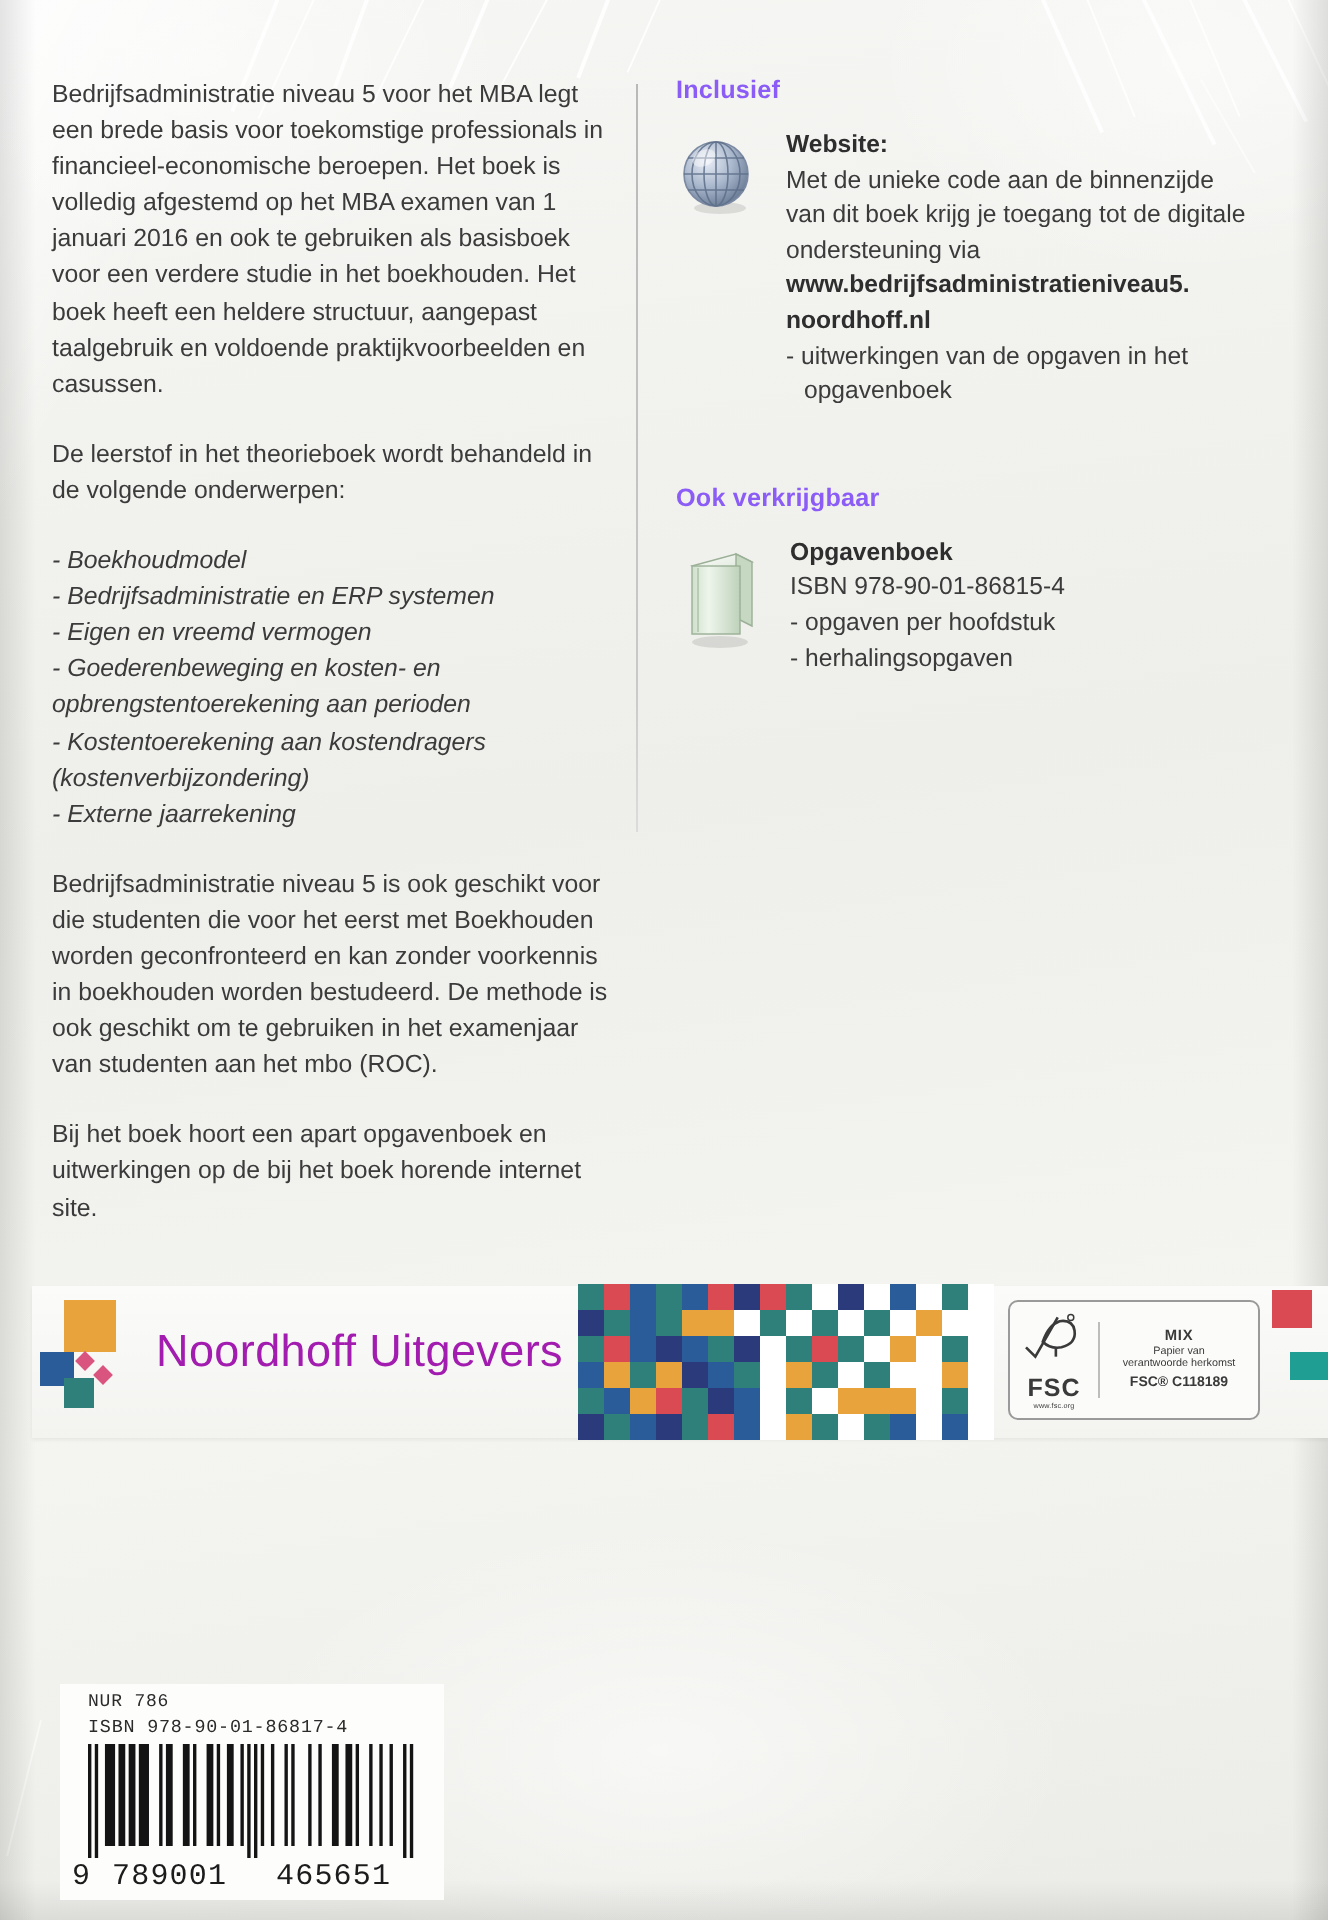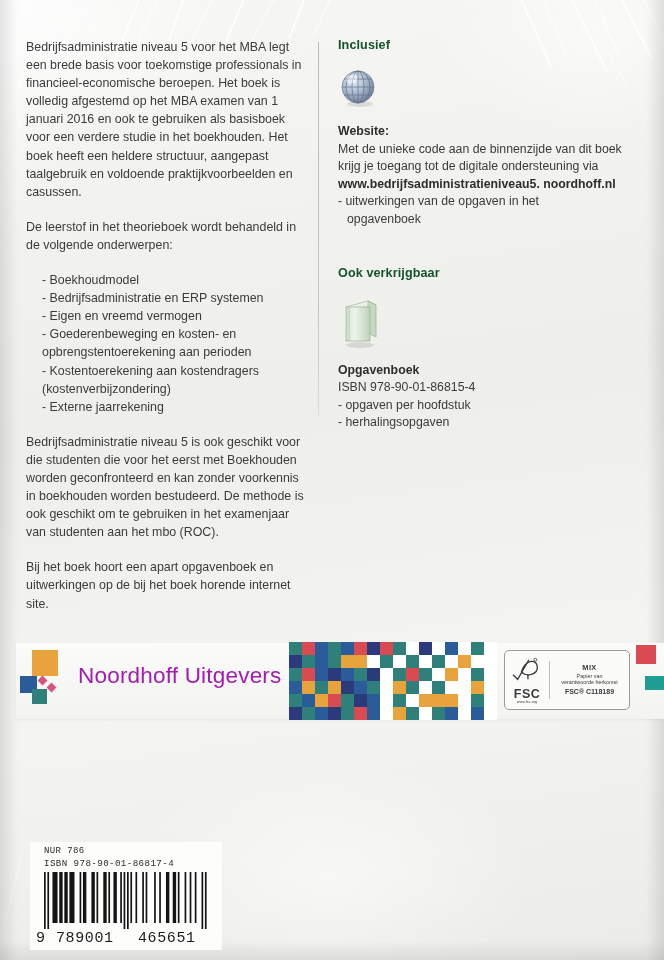--- a/index.html
+++ b/index.html
@@ -22,37 +22,37 @@
   .shadowband{position:absolute;background:linear-gradient(90deg,rgba(0,0,0,0.05),rgba(0,0,0,0));}
 
   .content{position:absolute;inset:0;}
 
   
   .col-left{
     position:absolute;left:26px;top:38px;width:282px;
     color:#3b3b3b;font-size:12.4px;line-height:18.1px;
   }
   .col-left p{margin:0 0 17px 0;}
-  .bullets{margin:16px;padding:0;list-style:none;}
+  .bullets{margin:0;padding:0;list-style:none;font-style:italic;}
   .bullets li{margin:0;padding:0;}
 
   .divider-v{
     position:absolute;left:318px;top:42px;width:1px;height:374px;
     background:linear-gradient(180deg,#b9b9b9,#c9c9c9 80%,#dcdcdc);
   }
 
   
   .col-right{position:absolute;left:338px;top:38px;width:290px;}
   .sec-head{
-    color:#14532d;font-size:12.6px;font-weight:bold;letter-spacing:.1px;
+    color:#8b5cf6;font-size:12.6px;font-weight:bold;letter-spacing:.1px;
     margin:0 0 12px 0;
   }
   .sec-head.second{margin-top:0;}
   .sec{position:relative;}
-  .sec-body{display:flex;gap:13px;align-items:flex-start;flex-direction:column;}
+  .sec-body{display:flex;gap:13px;align-items:flex-start;}
   .sec-text{font-size:12.3px;line-height:17.6px;color:#3b3b3b;flex:1;}
   .sec-text .b{font-weight:bold;color:#2e2e2e;}
   .sec-text .sub{display:block;padding-left:9px;text-indent:-9px;}
   .sec-text .sub2{display:block;padding-left:9px;}
 
   .icon-globe{width:42px;height:42px;flex:0 0 42px;margin-top:4px;}
   .icon-book{width:44px;height:52px;flex:0 0 44px;margin-top:5px;}
 
   
   .footer-band{position:absolute;left:0;top:640px;width:664px;height:82px;}

